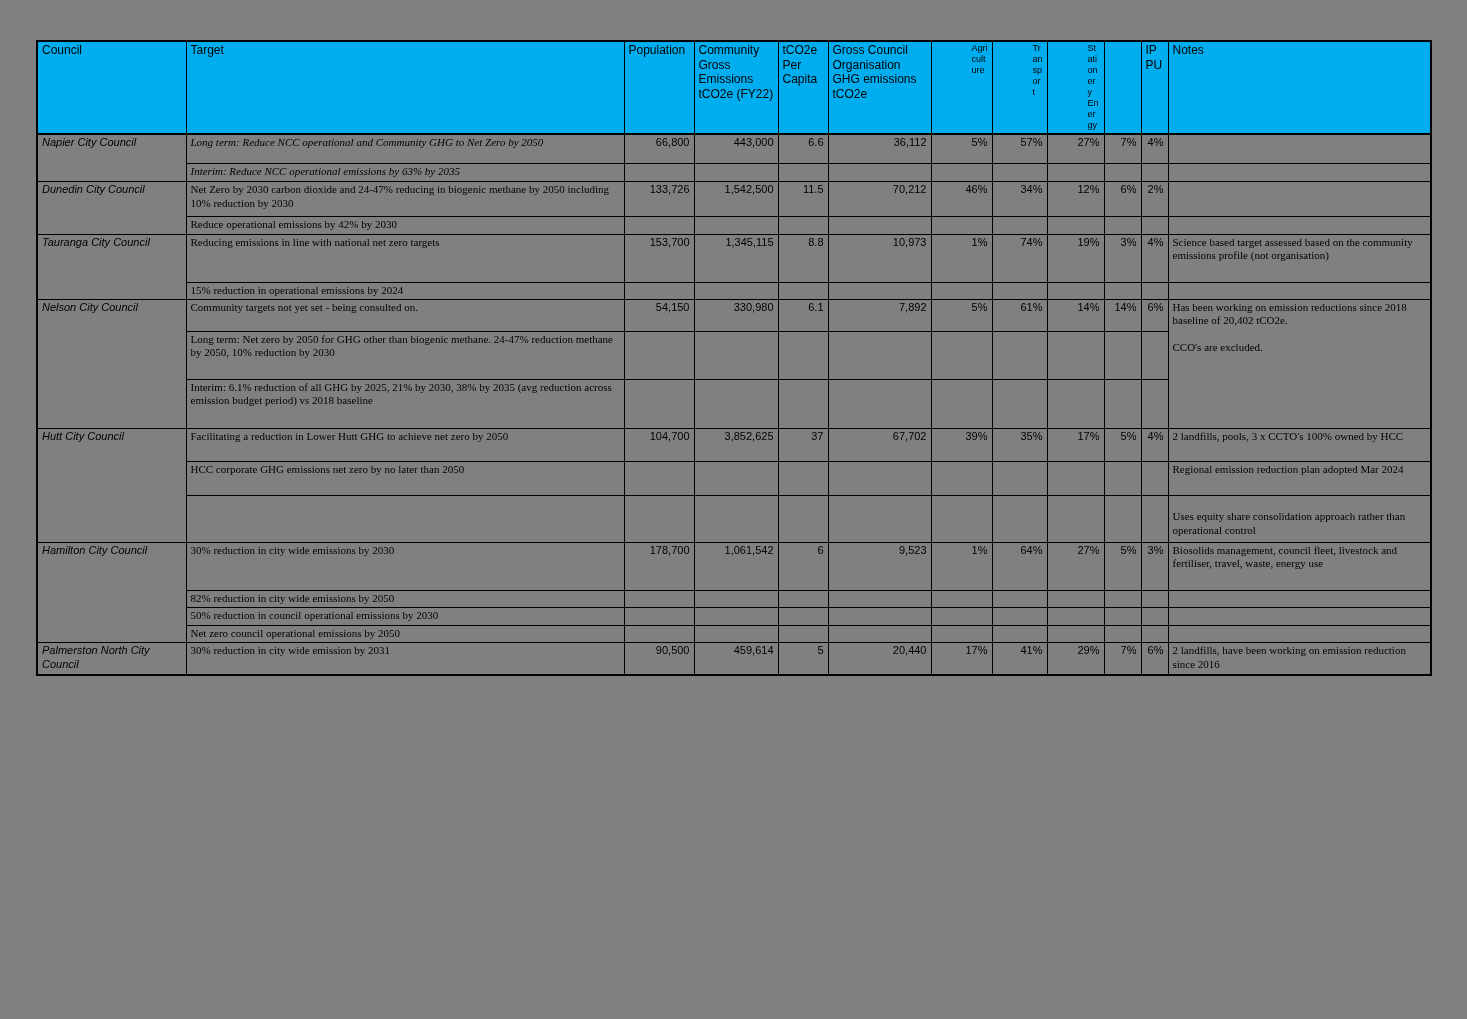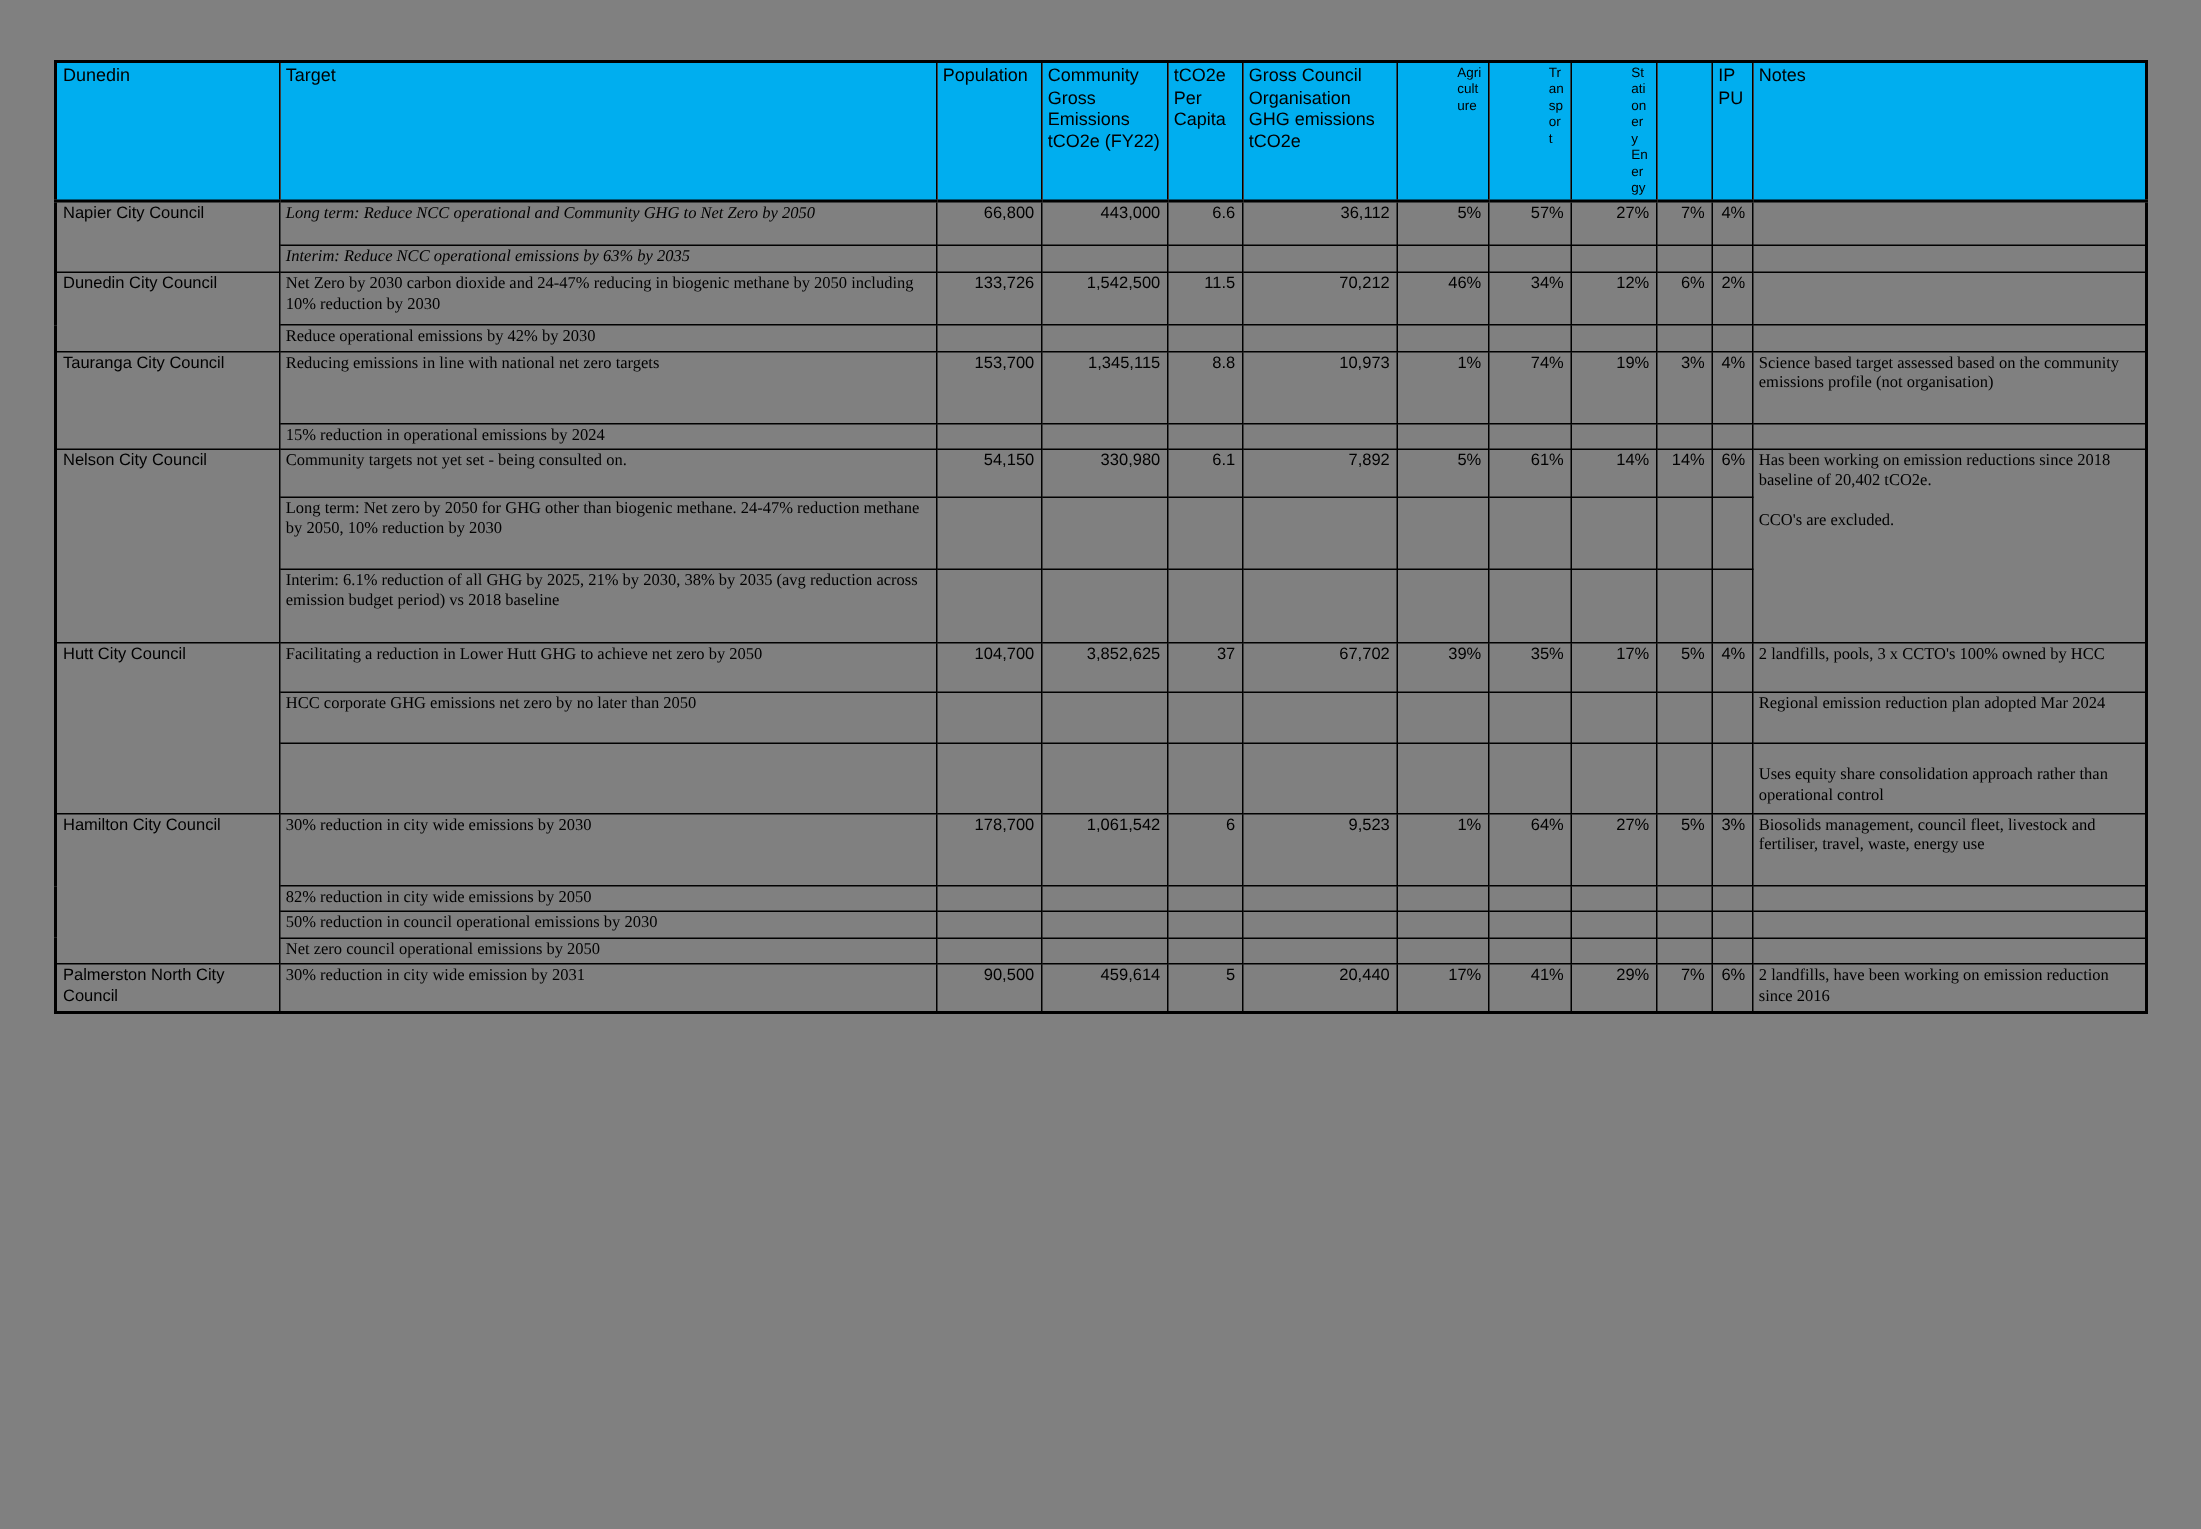--- a/index.html
+++ b/index.html
@@ -35,21 +35,21 @@
     text-align:left;
     font-size:12px;
     border-bottom:2px solid #000;
   }
   .sheet th.small{font-size:9px;padding-left:40px;}
   .num{text-align:right;white-space:nowrap;}
   .italic{font-style:italic;}
   .preline{white-space:pre-line;font-family:Liberation Serif, serif;}
   .tl2{border-left:2px solid #000;}
   .gs{border-top:2px solid #000;}
-  .council-cell{font-size:11px;}
+  .council-cell{font-size:11px;font-style:italic;}
 </style>
 </head>
 <body>
 
 <div class="page">
   <table class="sheet">
     <colgroup>
         <col style="width: 149px;">
         <col style="width: 438px;">
         <col style="width: 70px;">
@@ -58,21 +58,21 @@
         <col style="width: 103px;">
         <col style="width: 61px;">
         <col style="width: 55px;">
         <col style="width: 57px;">
         <col style="width: 37px;">
         <col style="width: 27px;">
         <col style="width: 263px;">
       </colgroup>
     <thead>
         <tr style="height: 82px;">
-          <th>Dunedin</th>
+          <th>Council</th>
           <th>Target</th>
           <th class="tl2">Population</th>
           <th>Community Gross Emissions tCO2e (FY22)</th>
           <th>tCO2e Per Capita</th>
           <th class="tl2">Gross Council Organisation GHG emissions tCO2e</th>
           <th class="small">Agriculture</th>
           <th class="small">Transport</th>
           <th class="small">Stationery Energy</th>
           <th class="small">Waste</th>
           <th>IPPU</th>

